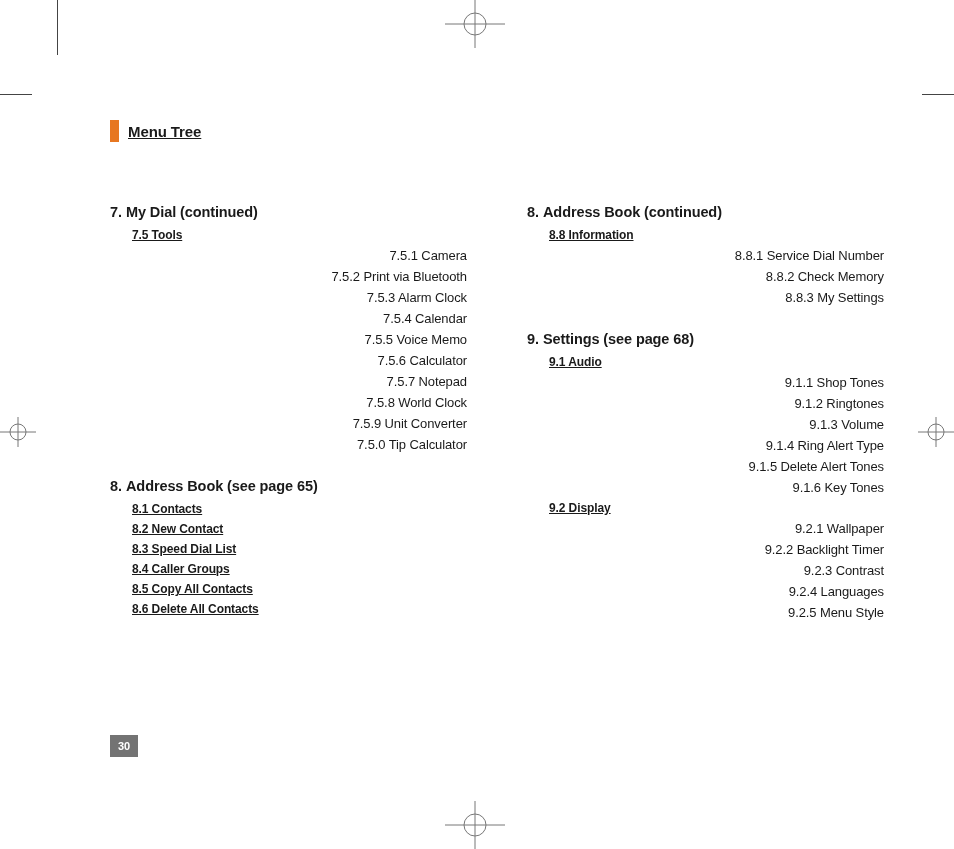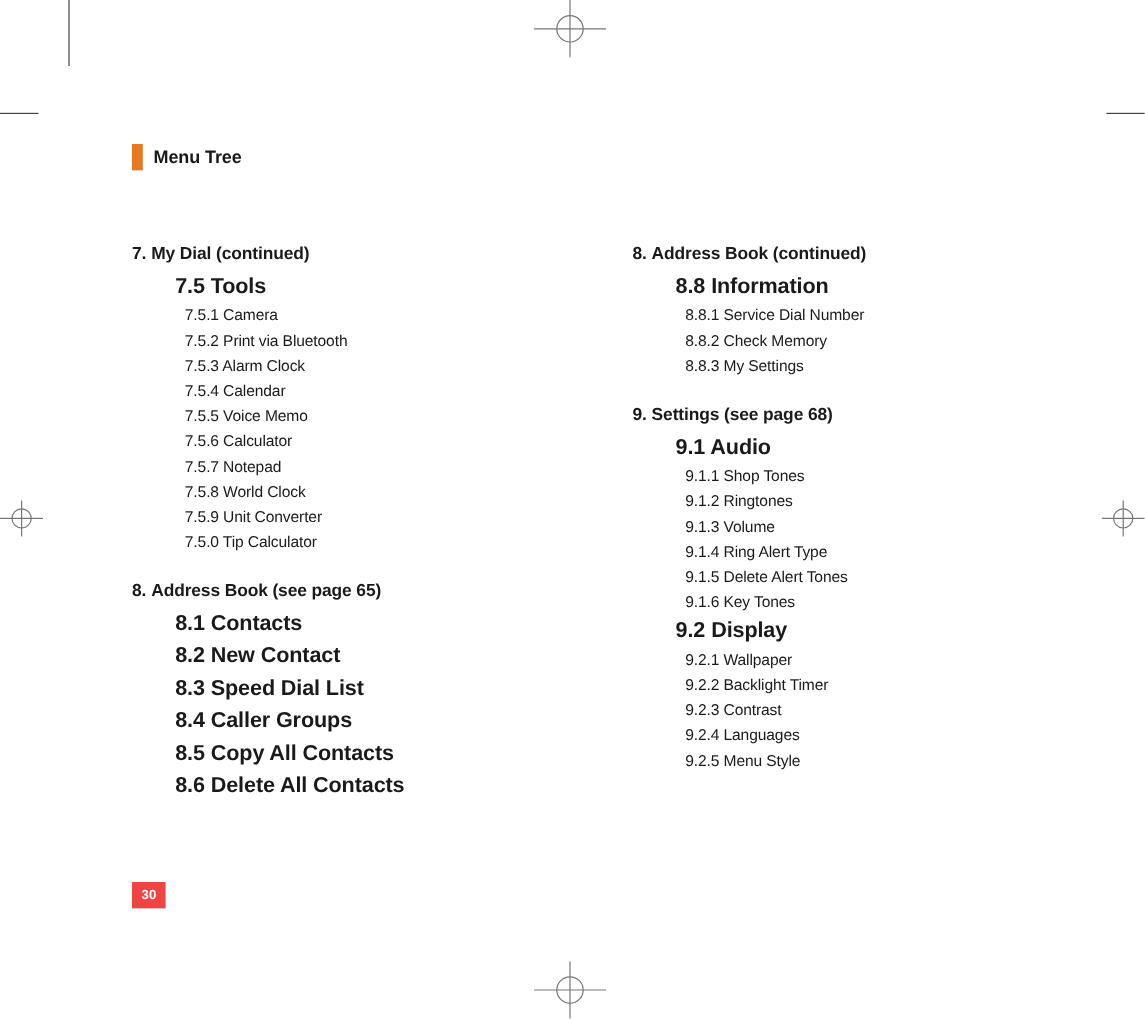--- a/index.html
+++ b/index.html
@@ -33,20 +33,21 @@
       top: 120px;
       right: 70px;
       bottom: 100px;
     }
 
     .header {
       display: flex;
       align-items: center;
       gap: 9px;
       margin-bottom: 62px;
+      text-decoration: underline;
     }
     .accent {
       width: 9px;
       height: 22px;
       background: #e77721;
     }
     .header-title {
       font-size: 15px;
       font-weight: 700;
       letter-spacing: -0.1px;
@@ -64,39 +65,41 @@
 
     .num-title {
       font-size: 14.5px;
       font-weight: 700;
       letter-spacing: -0.1px;
       margin-bottom: 8px;
       display: flex;
     }
     .num-title .num { width: 16px; flex-shrink: 0; }
     .sub {
-      font-size: 18px;
-      font-weight: 700;
-      letter-spacing: -0.1px;
-      margin-left: 36px;
+      font-size: 12px;
+      font-weight: 700;
+      letter-spacing: -0.1px;
+      margin-left: 22px;
       margin-bottom: 6px;
+      text-decoration: underline;
     }
     .leaf {
       font-size: 13px;
       font-weight: 400;
       margin-left: 44px;
       margin-bottom: 6px;
       letter-spacing: -0.1px;
+      text-align: right;
     }
 
     .pagenum {
       position: absolute;
       left: 0px;
       bottom: -8px;
-      background: #ef4444;
+      background: #737373;
       color: #fff;
       font-size: 11px;
       font-weight: 700;
       padding: 5px 8px;
     }
   </style>
 </head>
 <body>
 
 <div class="crop-tl-v"></div>

